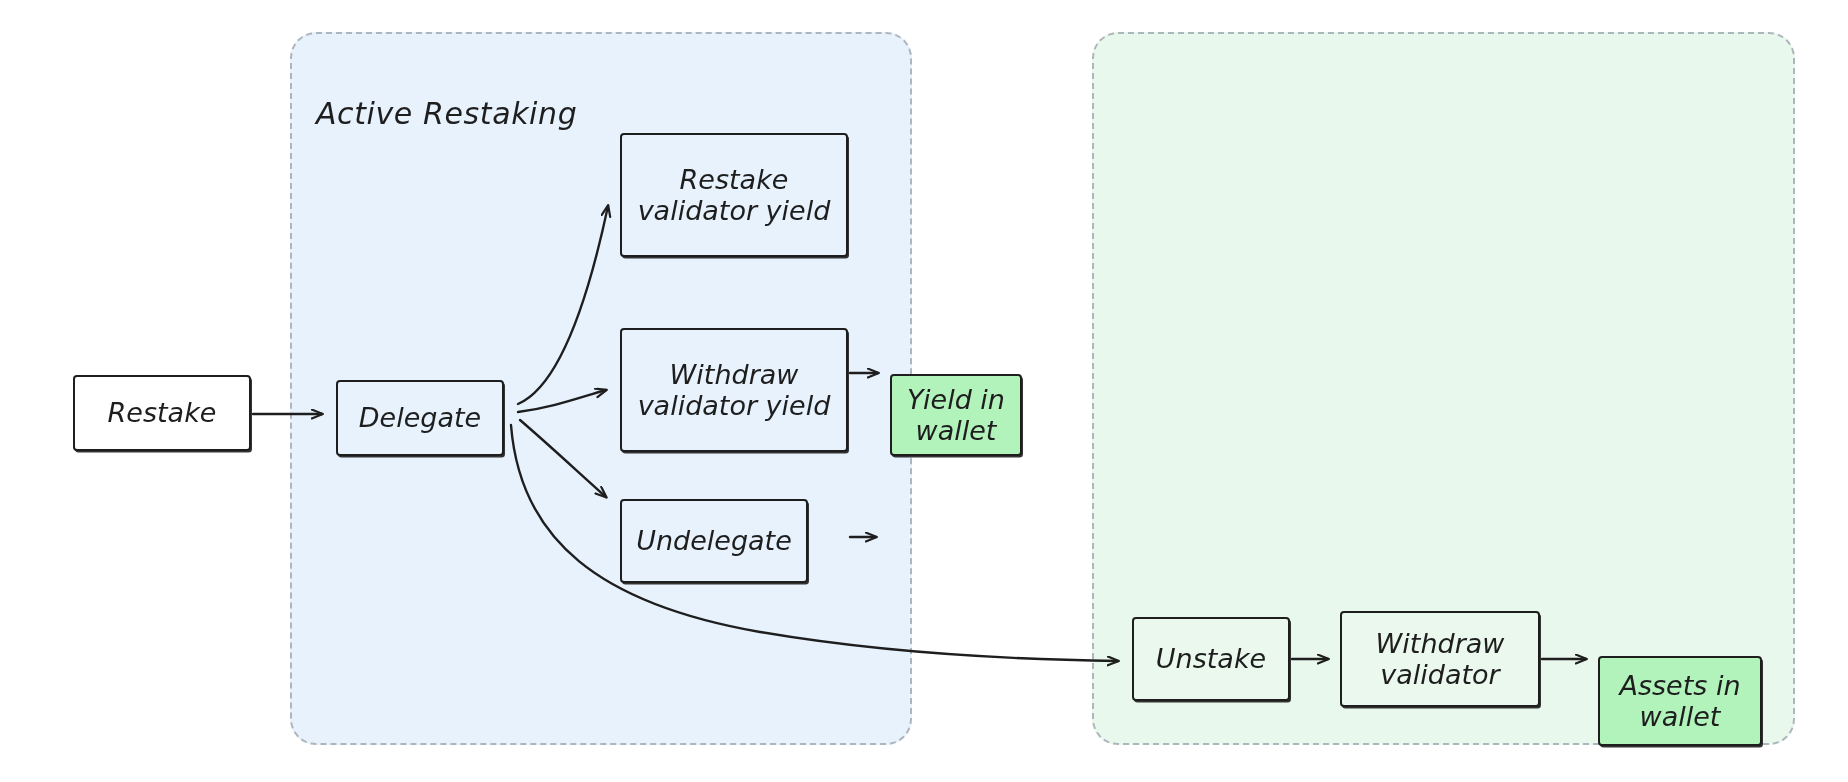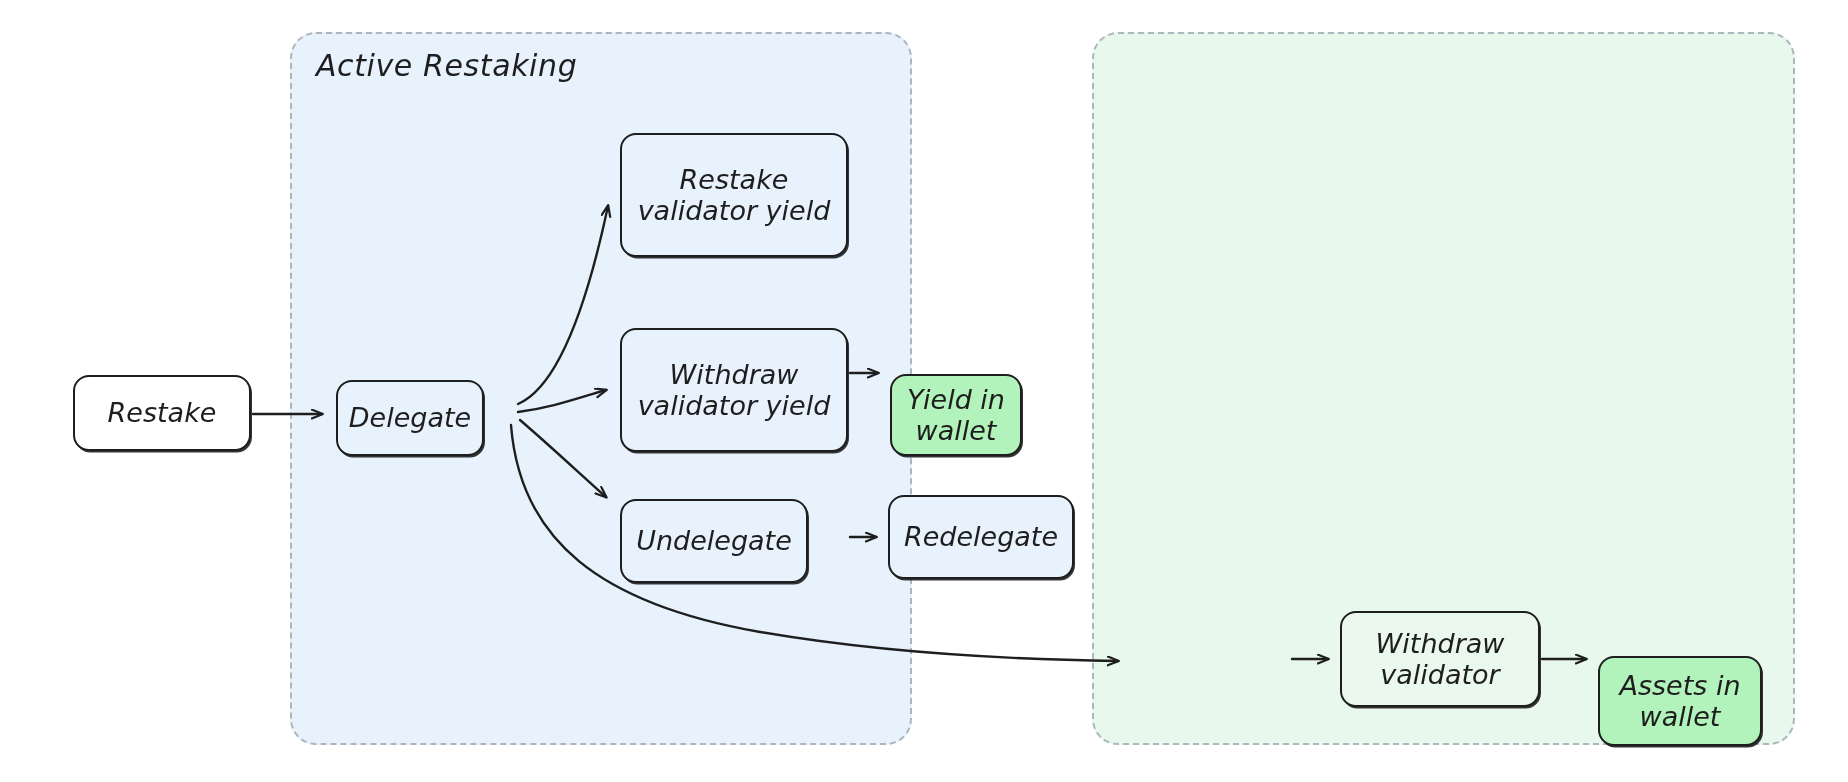--- a/index.html
+++ b/index.html
@@ -33,26 +33,27 @@
     border-radius: 26px;
   }
   .group-label {
     position: absolute;
     font-family: "DejaVu Sans", sans-serif;
     font-size: 30px;
     font-style: italic;
     letter-spacing: 0.6px;
     color: #1e1e1e;
     white-space: nowrap;
+    margin-top: 48px;
   }
   .node {
     position: absolute;
     box-sizing: border-box;
     border: 2.4px solid #1e1e1e;
-    border-radius: 16px;
+    border-radius: 4px;
     display: flex;
     align-items: center;
     justify-content: center;
     text-align: center;
     font-family: "DejaVu Sans", sans-serif;
     font-size: 27px;
     font-style: italic;
     line-height: 1.16;
     color: #1e1e1e;
     background: #ffffff;
@@ -104,21 +105,21 @@
       <path d="M1292 659 L1328 659" marker-end="url(#arrowhead)"></path>
 
       <path d="M1542 659 L1586 659" marker-end="url(#arrowhead)"></path>
     </g>
   </svg>
 
   <div class="node fill-white" id="node-restake" style="left: 73px; top: 375px; width: 178px; height: 76px;">
     <span class="node-text">Restake</span>
   </div>
 
-  <div class="node fill-blue" id="node-delegate" style="left: 336px; top: 380px; width: 148px; height: 76px; text-align: center;">
+  <div class="node fill-blue" id="node-delegate" style="left: 336px; top: 380px; width: 168px; height: 76px; text-align: center;">
     <span class="node-text">Delegate</span>
   </div>
 
   <div class="node fill-blue" id="node-restake-yield" style="left: 620px; top: 133px; width: 228px; height: 124px;">
     <span class="node-text">Restake
 validator yield</span>
   </div>
 
   <div class="node fill-blue" id="node-withdraw-yield" style="left: 620px; top: 328px; width: 228px; height: 124px;">
     <span class="node-text">Withdraw
@@ -127,24 +128,24 @@
 
   <div class="node fill-green" id="node-yield-in-wallet" style="left: 890px; top: 332px; width: 132px; height: 82px;">
     <span class="node-text">Yield in
 wallet</span>
   </div>
 
   <div class="node fill-blue" id="node-undelegate" style="left: 620px; top: 499px; width: 188px; height: 84px;">
     <span class="node-text">Undelegate</span>
   </div>
 
-  <div class="node fill-blue" id="node-redelegate" style="left: 888px; top: 495px; width: 186px; height: 84px;">
-    <span class="node-text">Redelegate</span>
+
+  <div class="node fill-mint" id="node-unstake" style="left: 1132px; top: 617px; width: 158px; height: 84px;">
+    <span class="node-text">Unstake</span>
   </div>
-
 
   <div class="node fill-mint" id="node-withdraw-val" style="left: 1340px; top: 611px; width: 200px; height: 96px;">
     <span class="node-text">Withdraw
 validator</span>
   </div>
 
   <div class="node fill-green" id="node-assets-in-wallet" style="left: 1598px; top: 614px; width: 164px; height: 90px;">
     <span class="node-text">Assets in
 wallet</span>
   </div>

